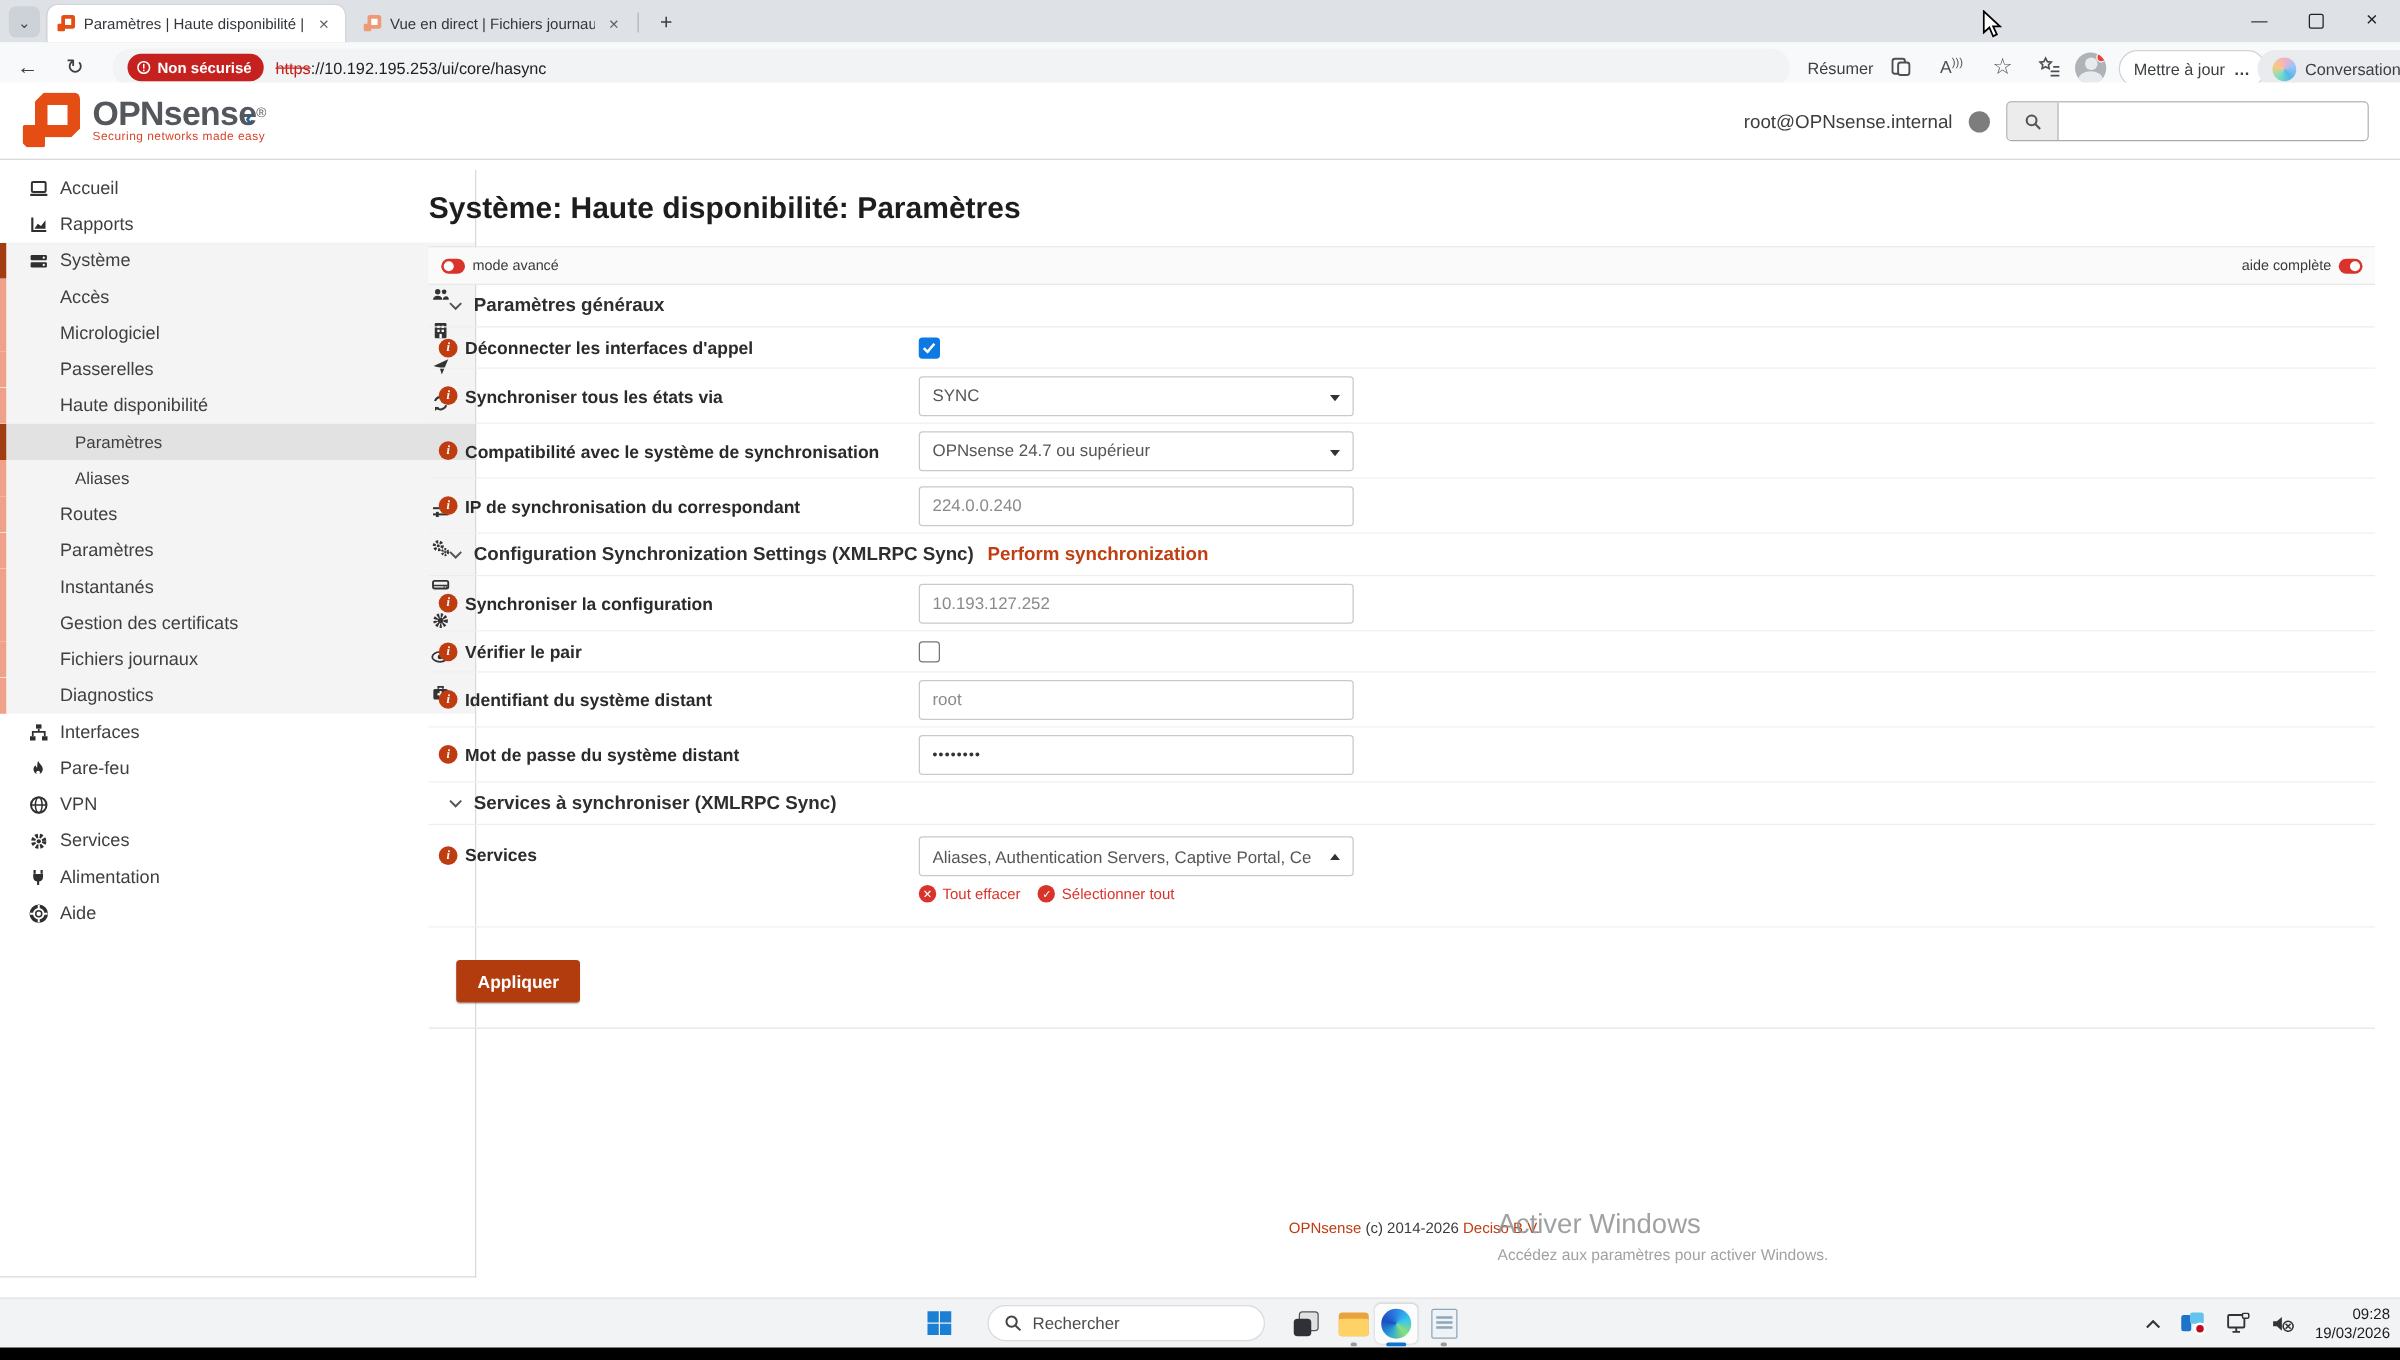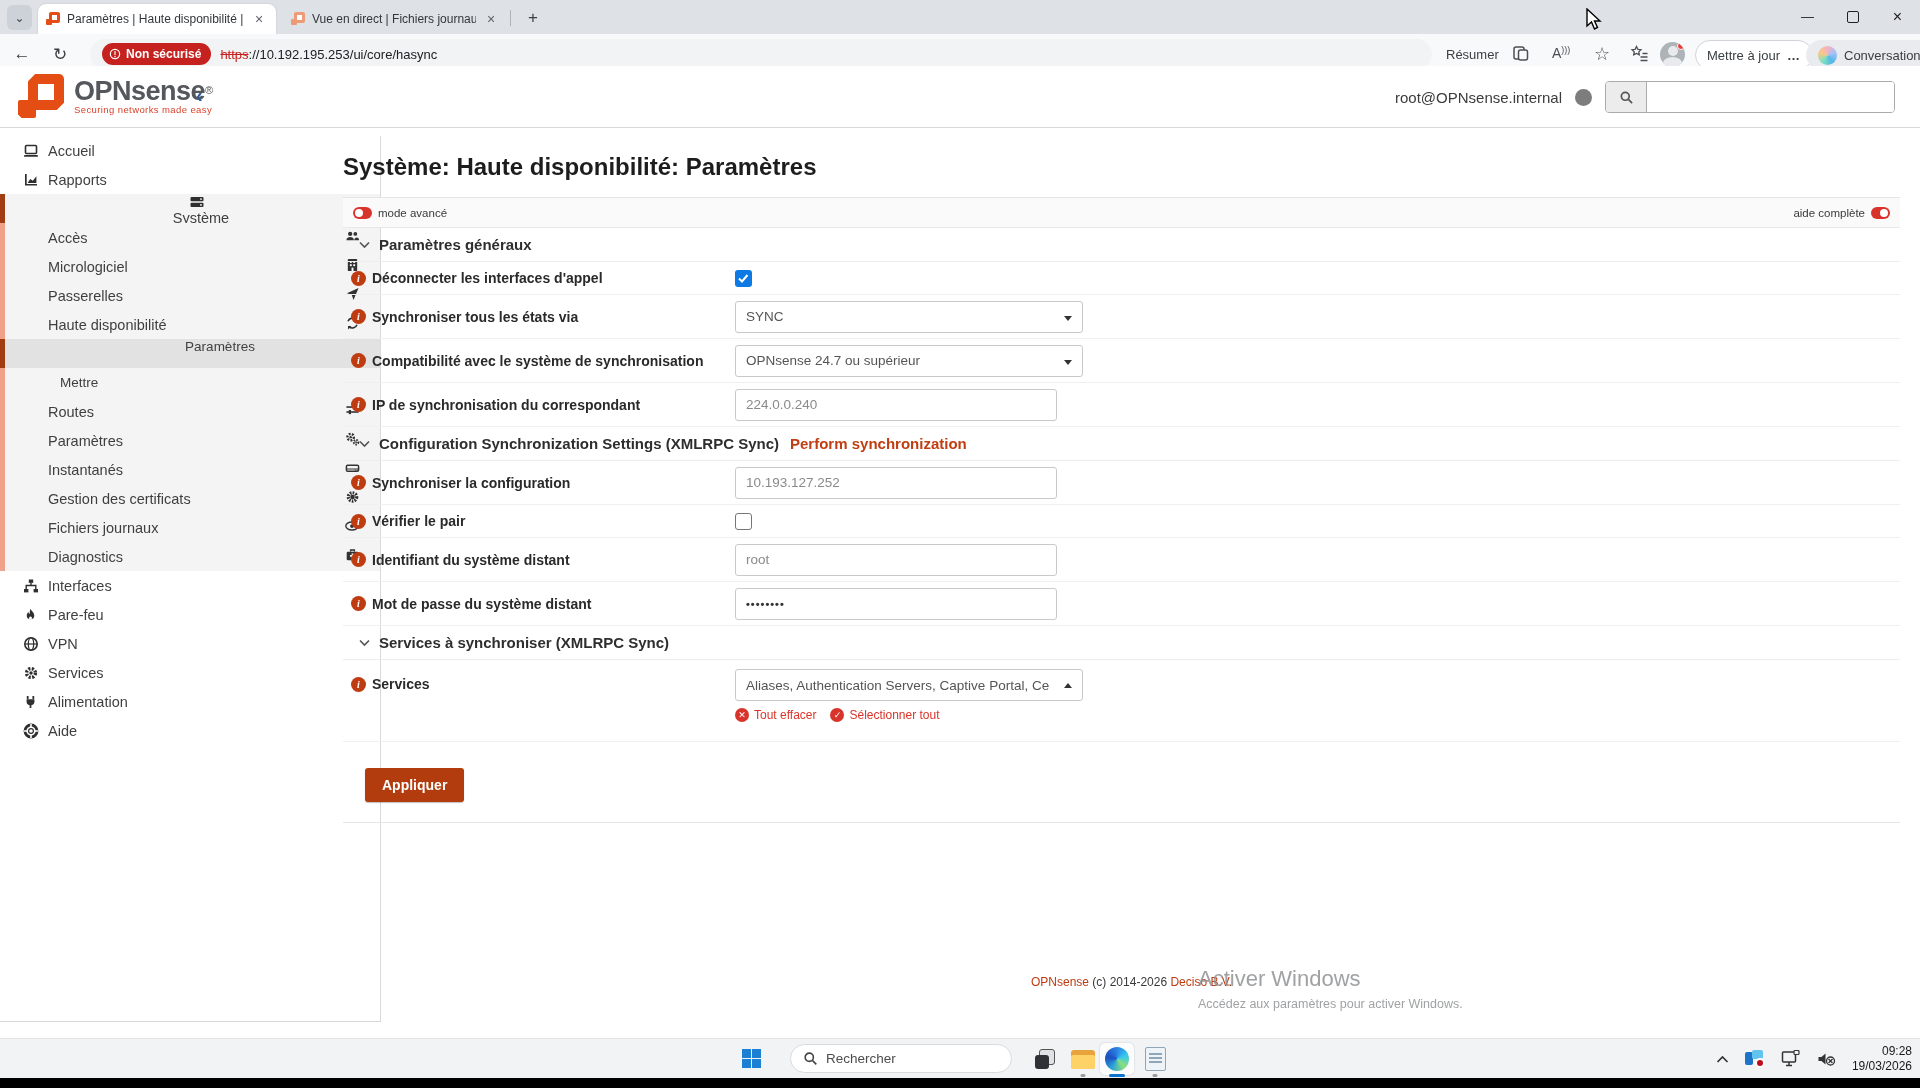--- a/index.html
+++ b/index.html
@@ -53,21 +53,21 @@
   .hdr-search{width:288px;height:30px;border:1px solid #ababab;border-radius:4px;display:flex;overflow:hidden;background:#fff;}
   .hdr-search .mag{width:40px;background:#ececec;border-right:1px solid #ababab;display:flex;align-items:center;justify-content:center;}
   
   #pageband{top:136px;left:0;width:1920px;height:902px;background:#fff;}
   #sidebar{left:0;top:0;width:381px;height:886px;border-right:1px solid #d9d9d9;border-bottom:1px solid #d9d9d9;box-sizing:border-box;background:#fff;}
   .sb-item{height:29px;display:flex;align-items:center;position:relative;padding-left:22px;box-sizing:border-box;}
   .sb-item .sb-ic{width:17px;display:flex;justify-content:center;margin-right:9px;}
   .sb-item .lab{font-size:14.5px;color:#3f3f3f;}
   .sb-item .ric{position:absolute;right:20px;top:50%;transform:translateY(-50%);}
   .blk{background:#f4f4f4;}
-  .bar-dark{box-shadow:inset 5px 0 0 #a23c12;flex-direction:column;}
+  .bar-dark{box-shadow:inset 5px 0 0 #a23c12;}
   .bar-salmon{box-shadow:inset 5px 0 0 #efa289;}
   .sb-sel{background:#e2e2e2;}
   .lvl2{padding-left:48px;}
   .lvl3{padding-left:60px;}
   .lvl3 .lab{font-size:13.5px;}
   
   #content{position:absolute;left:324px;top:0;width:1596px;height:902px;}
   #pgtitle{padding:17px 0 0 19px;font-size:24px;font-weight:bold;color:#1d1d1d;}
   #panel{margin:16px 20px 0 19px;border-top:1px solid #e5e5e5;}
   .modebar{height:29px;background:#fafafa;border-bottom:1px solid #e8e8e8;display:flex;align-items:center;justify-content:space-between;padding:0 10px;}
@@ -80,21 +80,21 @@
   .caption .cap-link{font-size:15px;font-weight:bold;color:#c03e12;margin-left:2px;}
   .frow{display:flex;align-items:center;border-bottom:1px solid #f0f0f0;padding-left:8px;}
   .frow .lcell{flex:0 0 384px;display:flex;align-items:center;gap:6px;}
   .ii{width:15px;height:15px;border-radius:50%;background:#bf3b10;color:#fff;font-size:10px;font-weight:bold;display:flex;align-items:center;justify-content:center;font-family:"Liberation Serif",serif;font-style:italic;flex:0 0 15px;}
   .flab{font-size:14px;font-weight:bold;color:#2a2a2a;}
   .h32{min-height:32px}.h43{min-height:43px}
   .selbox{width:348px;height:32px;border:1px solid #c9c9c9;border-radius:3px;background:#fff;display:flex;align-items:center;box-sizing:border-box;padding:0 26px 0 10px;position:relative;}
   .selbox .sv{font-size:13.5px;color:#555;white-space:nowrap;overflow:hidden;}
   .car-d{position:absolute;right:10px;top:14px;width:0;height:0;border-left:4.5px solid transparent;border-right:4.5px solid transparent;border-top:5px solid #333;}
   .car-u{position:absolute;right:10px;top:13px;width:0;height:0;border-left:4.5px solid transparent;border-right:4.5px solid transparent;border-bottom:5px solid #333;}
-  .tin{width:322px;height:32px;border:1px solid #c9c9c9;border-radius:3px;box-sizing:border-box;padding:0 10px;font-size:13.5px;color:#8a8a8a;font-family:"Liberation Sans",sans-serif;background:#fff;}
+  .tin{width:348px;height:32px;border:1px solid #c9c9c9;border-radius:3px;box-sizing:border-box;padding:0 10px;font-size:13.5px;color:#8a8a8a;font-family:"Liberation Sans",sans-serif;background:#fff;}
   .tin.dots{color:#333;font-size:11px;font-weight:bold;letter-spacing:1px;}
   .cbx{width:17px;height:17px;border-radius:3px;box-sizing:border-box;}
   .cbx.on{background:#0d7ae4;display:flex;align-items:center;justify-content:center;}
   .cbx.off{border:1px solid #767676;background:#fff;}
   .svc-links{display:flex;gap:14px;margin-top:7px;align-items:center;}
   .rl{display:flex;align-items:center;gap:5px;font-size:12px;color:#d9342b;}
   .rl .rc{width:14px;height:14px;border-radius:50%;background:#d9342b;color:#fff;font-size:9px;display:flex;align-items:center;justify-content:center;font-weight:bold;}
   #applyrow{margin:14px 20px 0 19px;padding:12px 0 20px 22px;border-bottom:1px solid #e5e5e5;}
   #applybtn{background:#b23c0e;color:#fff;font-weight:bold;font-size:14px;border:none;border-radius:3px;padding:9px 17px;font-family:"Liberation Sans",sans-serif;box-shadow:0 1px 1px rgba(0,0,0,.25);}
   #footer{margin:152px 0 0 19px;font-size:12px;color:#3a3a3a;text-align:center;}
@@ -289,21 +289,21 @@
             <path d="M3.2 6.2A5.2 5.2 0 0 1 12 4.4" fill="none" stroke="#333" stroke-width="1.7"></path>
             <path d="M12.8 1.2v3.6H9.2z" fill="#333"></path>
             <path d="M12.8 9.8A5.2 5.2 0 0 1 4 11.6" fill="none" stroke="#333" stroke-width="1.7"></path>
             <path d="M3.2 14.8v-3.6h3.6z" fill="#333"></path>
           </svg></span>
     </div>
     <div class="sb-item lvl3 blk sb-sel bar-dark">
       <span class="lab">Paramètres</span>
     </div>
     <div class="sb-item lvl3 blk bar-salmon">
-      <span class="lab">Mettre</span>
+      <span class="lab">Aliases</span>
     </div>
     <div class="sb-item lvl2 blk bar-salmon">
       <span class="lab">Routes</span>
       <span class="ric"><svg width="15" height="15" viewBox="0 0 16 16">
             <rect x="1.5" y="4" width="13" height="1.7" fill="#333"></rect>
             <rect x="1.5" y="9.3" width="13" height="1.7" fill="#333"></rect>
             <rect x="9.5" y="2.6" width="2.4" height="4.4" fill="#333"></rect>
             <rect x="4" y="8" width="2.4" height="4.4" fill="#333"></rect>
           </svg></span>
     </div>

